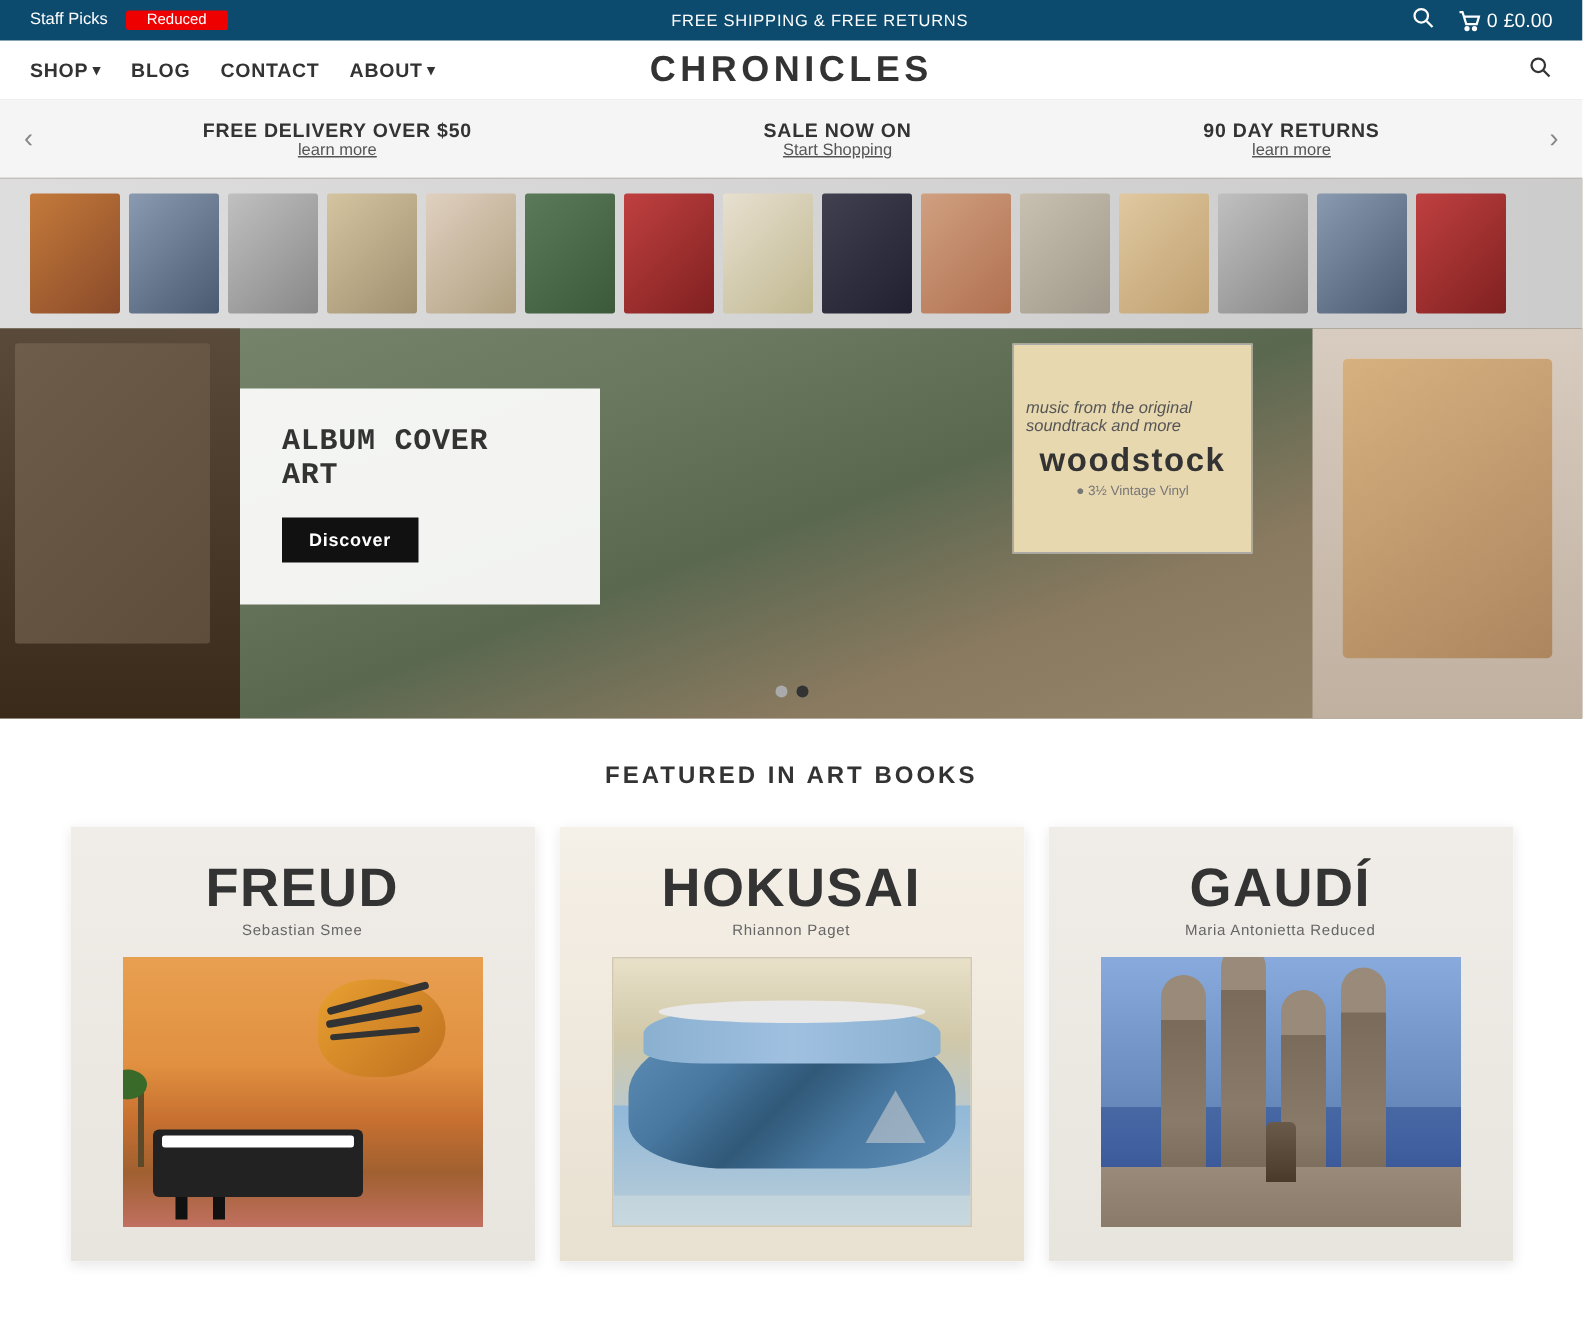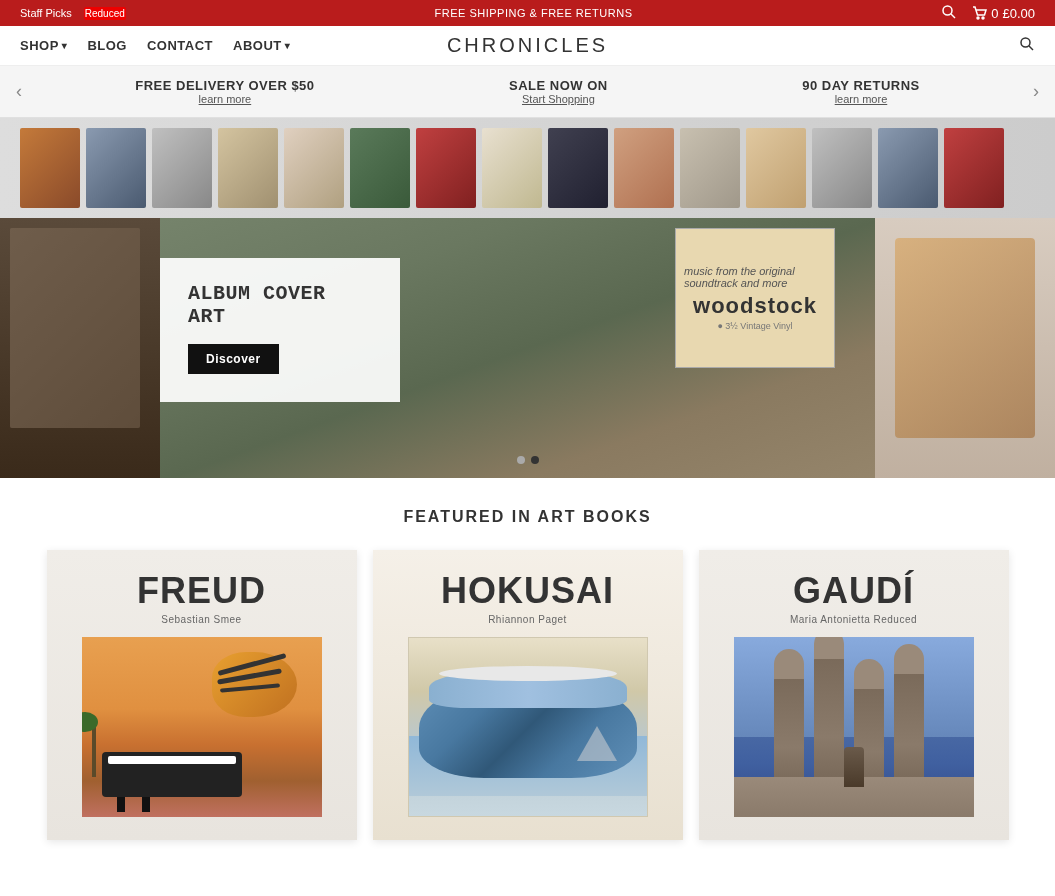--- a/index.html
+++ b/index.html
@@ -1,20 +1,20 @@
 <!DOCTYPE html>
 <html><head>
   <meta charset="utf-8">
   <style>
     * { margin: 0; padding: 0; box-sizing: border-box; }
     body { font-family: Arial, Helvetica, sans-serif; font-size: 14px; color: #333; background: #fff; width: 1055px; }
 
     
     .top-bar {
-      background: #b91c1c;
+      background: #0c4a6e;
       color: #fff;
       font-size: 11px;
       display: flex;
       justify-content: space-between;
       align-items: center;
       padding: 4px 20px;
     }
     .top-bar-left { display: flex; gap: 12px; }
     .top-bar-left span { cursor: pointer; }
     .top-bar-center { flex: 1; text-align: center; font-size: 11px; letter-spacing: 0.5px; }
@@ -35,22 +35,22 @@
       font-size: 13px;
       font-weight: 600;
       letter-spacing: 0.5px;
       cursor: pointer;
       text-transform: uppercase;
       display: flex;
       align-items: center;
       gap: 3px;
     }
     .site-title {
-      font-size: 20px;
-      font-weight: 400;
+      font-size: 24px;
+      font-weight: 700;
       letter-spacing: 3px;
       text-transform: uppercase;
       position: absolute;
       left: 50%;
       transform: translateX(-50%);
       text-align: right;
     }
     .nav-right { display: flex; align-items: center; gap: 14px; }
     .nav-right span { cursor: pointer; font-size: 13px; }
 
@@ -392,21 +392,21 @@
     .cart-area { display: flex; align-items: center; gap: 4px; font-size: 13px; }
 
     
     .chevron { font-size: 10px; }
 
     
     .reduced-badge {
       background: #e00;
       color: #fff;
       font-size: 10px;
-      padding: 1px 1px;
+      padding: 1px 14px;
       border-radius: 2px;
     }
   </style>
 </head>
 <body>
 
 <div class="top-bar">
   <div class="top-bar-left">
     <span>Staff Picks</span>
     <span class="reduced-badge">Reduced</span>

